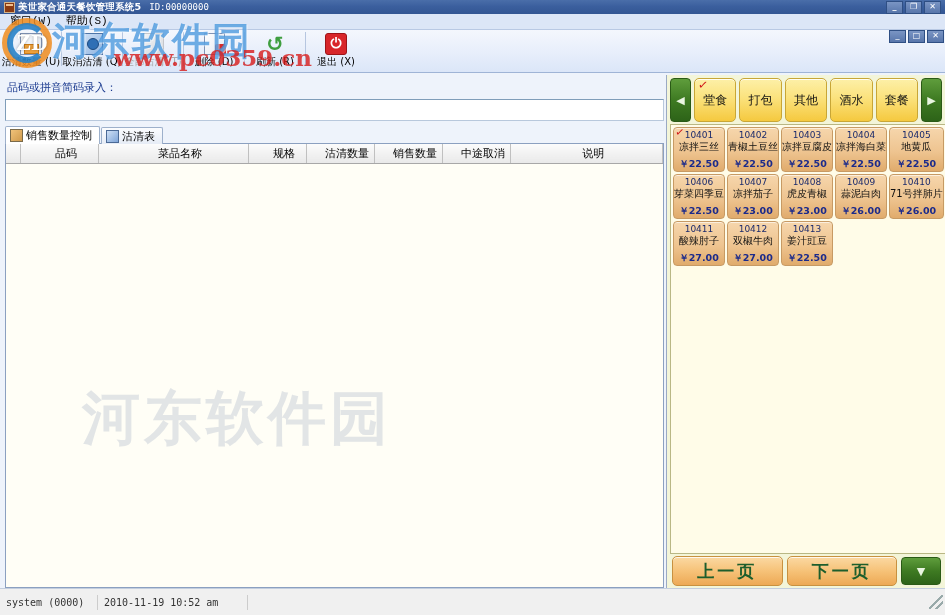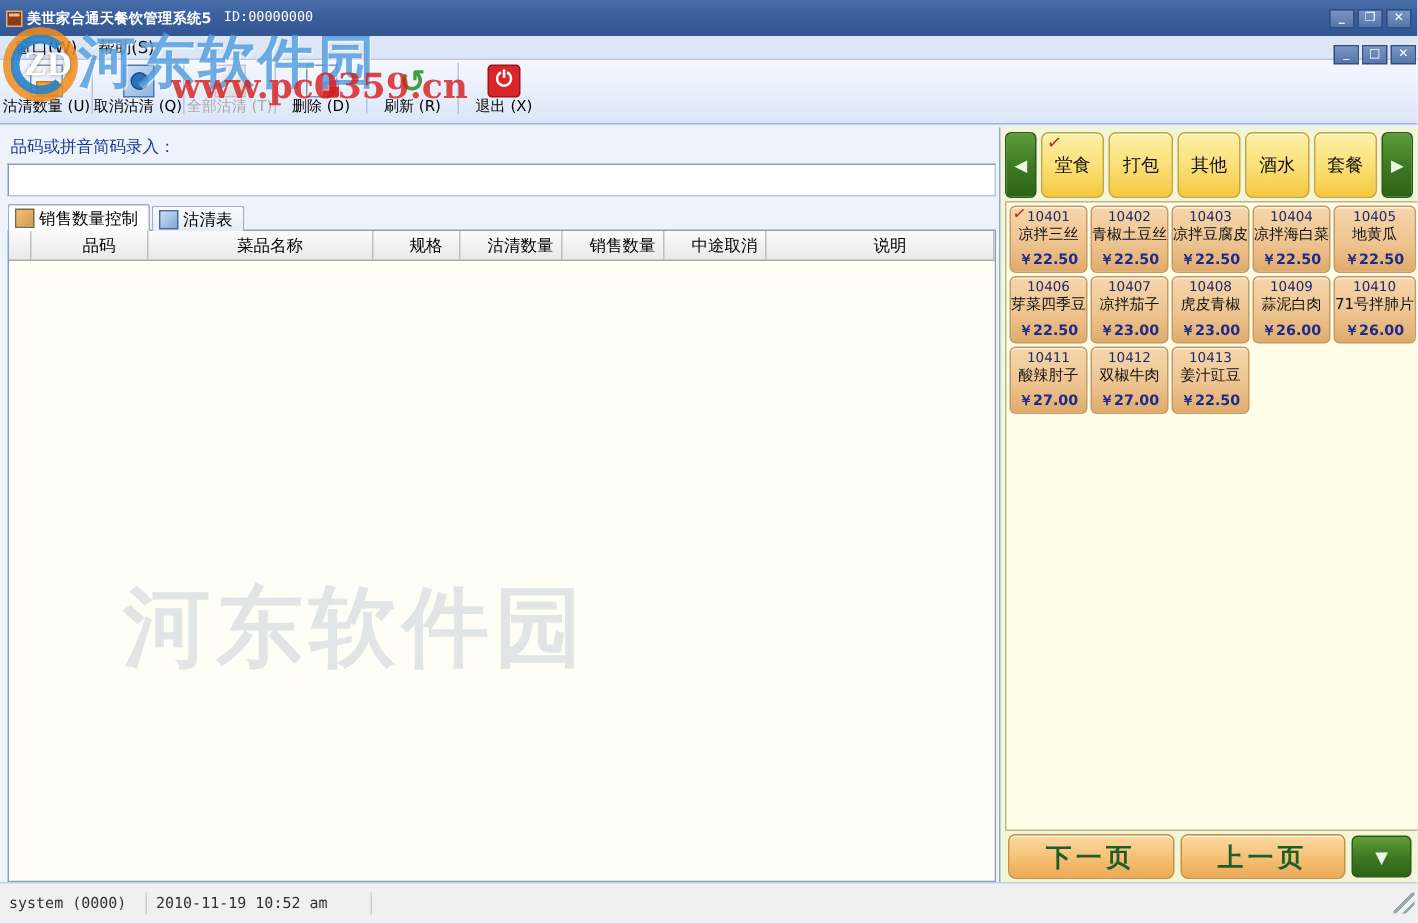--- a/index.html
+++ b/index.html
@@ -20,21 +20,21 @@
   #app {
     position: absolute;
     inset: 0;
     background: #d6e2f5;
     display: flex;
     flex-direction: column;
   }
 
   
   .outer-titlebar {
-    height: 24px;
+    height: 14px;
     background: linear-gradient(to bottom, #4a6ea9 0%, #3b5f9e 45%, #335693 100%);
     display: flex;
     align-items: center;
     padding: 0 2px;
     color: #fff;
     font-size: 9.5px;
     font-weight: bold;
     white-space: nowrap;
   }
   .app-ico {
@@ -71,21 +71,21 @@
     background: #dce6f7;
     display: flex;
     align-items: center;
     font-size: 11px;
     color: #000;
     padding-left: 3px;
     border-bottom: 1px solid #b9c9e4;
     position: relative;
     z-index: 3;
   }
-  .menu-item { padding: 0 7px; line-height: 15px; }
+  .menu-item { padding: 0 7px; line-height: 15px; font-family: Liberation Mono, monospace; }
 
   
   .watermark {
     position: absolute;
     pointer-events: none;
     z-index: 5;
     font-family: Liberation Serif, serif;
   }
   .wm-logo {
     left: 0px; top: 16px;
@@ -693,22 +693,22 @@
               <span class="name">姜汁豇豆</span>
               <span class="price">￥22.50</span>
             </div>
 
           </div>
         </div>
 
       </div>
 
       <div class="pager">
+        <div class="page-btn">上一页</div>
         <div class="page-btn">下一页</div>
-        <div class="page-btn">上一页</div>
         <div class="page-down">▼</div>
       </div>
 
     </div>
   </div>
 
   <div class="statusbar">
     <div class="sb-cell c1">system (0000)</div>
     <div class="sb-cell c2">2010-11-19 10:52 am</div>
     <div class="sb-cell grow"></div>

